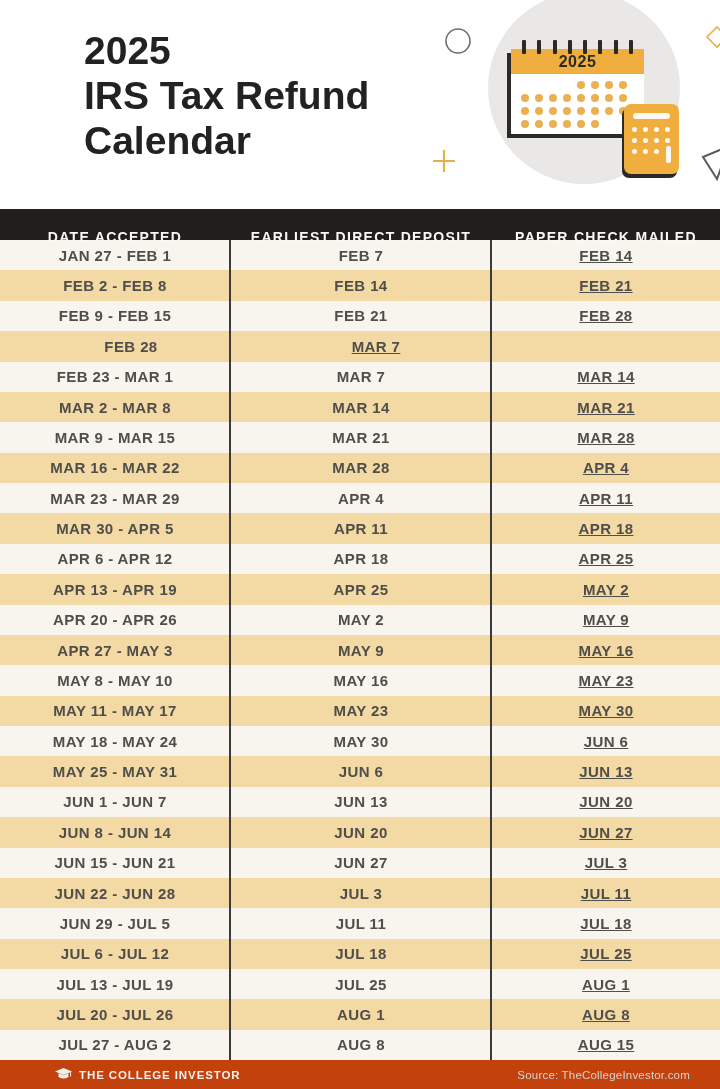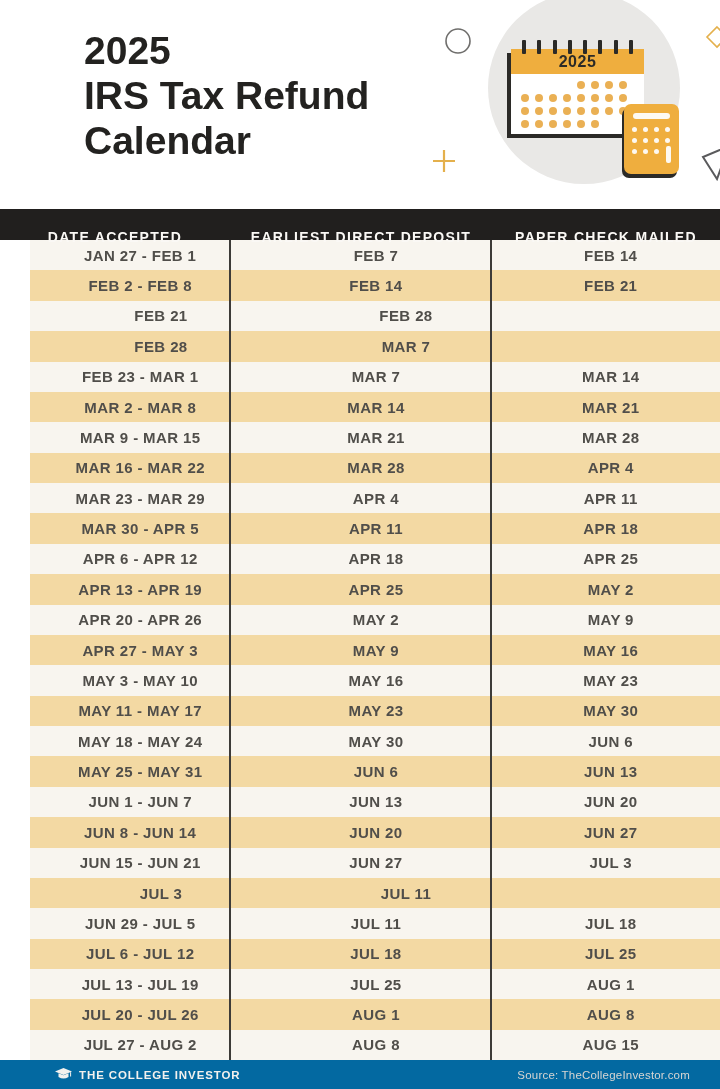--- a/index.html
+++ b/index.html
@@ -37,35 +37,35 @@
   .calc-vbar { position: absolute; right: 8px; bottom: 11px; width: 5px; height: 17px;
                background: #fdf9f2; border-radius: 2px; }
 
   .decor { position: absolute; left: 0; top: 0; width: 720px; height: 210px; z-index: 1; }
 
   
   .thead { position: absolute; left: 0; top: 209px; width: 720px; height: 31px;
            background: #211f1e; display: flex; z-index: 5; }
   .th { display: flex; align-items: center; justify-content: center; color: #faf8f5;
         font-size: 14px; font-weight: 700; letter-spacing: 1.3px; margin-top: 24px; }
-  .c1 { width: 230px; } .c2 { width: 262px; } .c3 { width: 228px; }
+  .c1 { width: 230px; } .c2 { width: 262px; } .c3 { width: 228px; text-decoration: underline; }
 
   .tbody { position: absolute; left: 0; top: 240px; width: 720px; height: 820px;
            display: flex; flex-direction: column; }
-  .tr { flex: 1; display: flex; margin-left: 30px; }
+  .tr { flex: 1; display: flex; }
   .tr:nth-child(odd)  { background: #f8f5ef; }
   .tr:nth-child(even) { background: #f3d9a3; }
   .td { display: flex; align-items: center; justify-content: center; font-size: 15px;
         font-weight: 700; color: #504e4a; letter-spacing: 0.4px; }
 
   .divider { position: absolute; top: 240px; width: 2px; height: 820px; background: #3d3b38; z-index: 6; }
   .divider.d1 { left: 229px; } .divider.d2 { left: 490px; }
 
   
-  .footer { position: absolute; left: 0; top: 1060px; width: 720px; height: 29px; background: #0369a1;
+  .footer { position: absolute; left: 0; top: 1060px; width: 720px; height: 29px; background: #c2410c;
             display: flex; align-items: center; justify-content: space-between;
             padding: 0 30px 0 55px; z-index: 5; }
   .brand { display: flex; align-items: center; gap: 7px; }
   .brand-name { color: #f3f1ee; font-size: 11.5px; font-weight: 700; letter-spacing: 0.9px; }
   .source { color: #d7d5d2; font-size: 11.5px; letter-spacing: 0.2px; margin-left: 12px; }
 </style>
 </head>
 <body>
 
 <div class="page">
@@ -181,20 +181,21 @@
         <div class="td c1">JAN 27 - FEB 1</div>
         <div class="td c2">FEB 7</div>
         <div class="td c3">FEB 14</div>
       </div>
       <div class="tr">
         <div class="td c1">FEB 2 - FEB 8</div>
         <div class="td c2">FEB 14</div>
         <div class="td c3">FEB 21</div>
       </div>
       <div class="tr">
+        <div class="td c1">FEB 9 - FEB 15</div>
         <div class="td c2">FEB 21</div>
         <div class="td c3">FEB 28</div>
       </div>
       <div class="tr">
         <div class="td c2">FEB 28</div>
         <div class="td c3">MAR 7</div>
       </div>
       <div class="tr">
         <div class="td c1">FEB 23 - MAR 1</div>
         <div class="td c2">MAR 7</div>
@@ -239,21 +240,21 @@
         <div class="td c1">APR 20 - APR 26</div>
         <div class="td c2">MAY 2</div>
         <div class="td c3">MAY 9</div>
       </div>
       <div class="tr">
         <div class="td c1">APR 27 - MAY 3</div>
         <div class="td c2">MAY 9</div>
         <div class="td c3">MAY 16</div>
       </div>
       <div class="tr">
-        <div class="td c1">MAY 3 - MAY 10</div>
+        <div class="td c1">MAY 8 - MAY 10</div>
         <div class="td c2">MAY 16</div>
         <div class="td c3">MAY 23</div>
       </div>
       <div class="tr">
         <div class="td c1">MAY 11 - MAY 17</div>
         <div class="td c2">MAY 23</div>
         <div class="td c3">MAY 30</div>
       </div>
       <div class="tr">
         <div class="td c1">MAY 18 - MAY 24</div>
@@ -274,20 +275,21 @@
         <div class="td c1">JUN 8 - JUN 14</div>
         <div class="td c2">JUN 20</div>
         <div class="td c3">JUN 27</div>
       </div>
       <div class="tr">
         <div class="td c1">JUN 15 - JUN 21</div>
         <div class="td c2">JUN 27</div>
         <div class="td c3">JUL 3</div>
       </div>
       <div class="tr">
+        <div class="td c1">JUN 22 - JUN 28</div>
         <div class="td c2">JUL 3</div>
         <div class="td c3">JUL 11</div>
       </div>
       <div class="tr">
         <div class="td c1">JUN 29 - JUL 5</div>
         <div class="td c2">JUL 11</div>
         <div class="td c3">JUL 18</div>
       </div>
       <div class="tr">
         <div class="td c1">JUL 6 - JUL 12</div>

